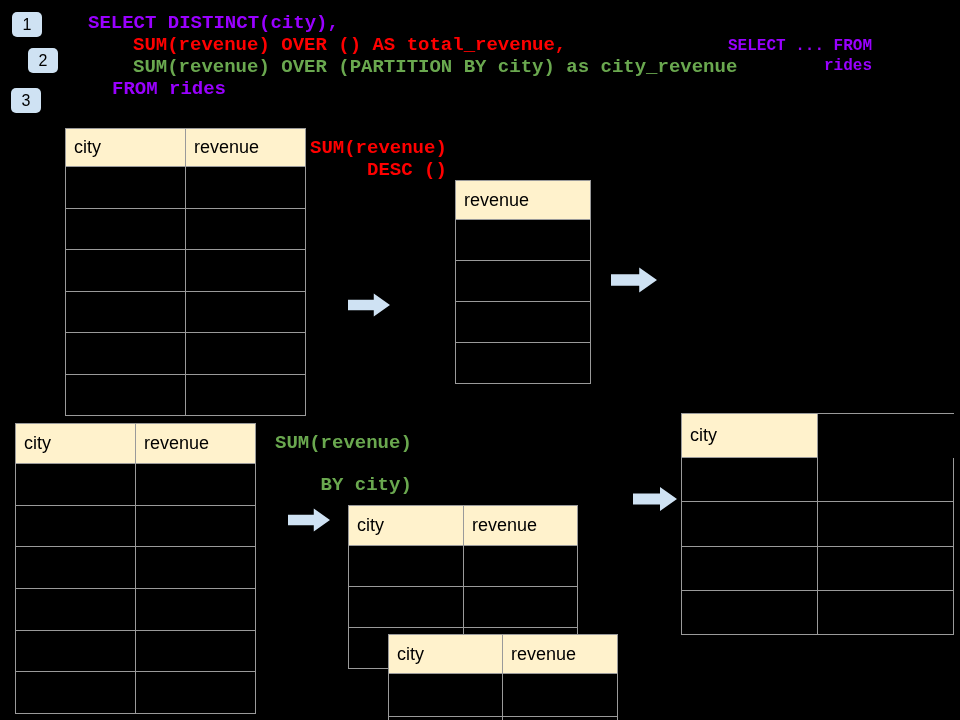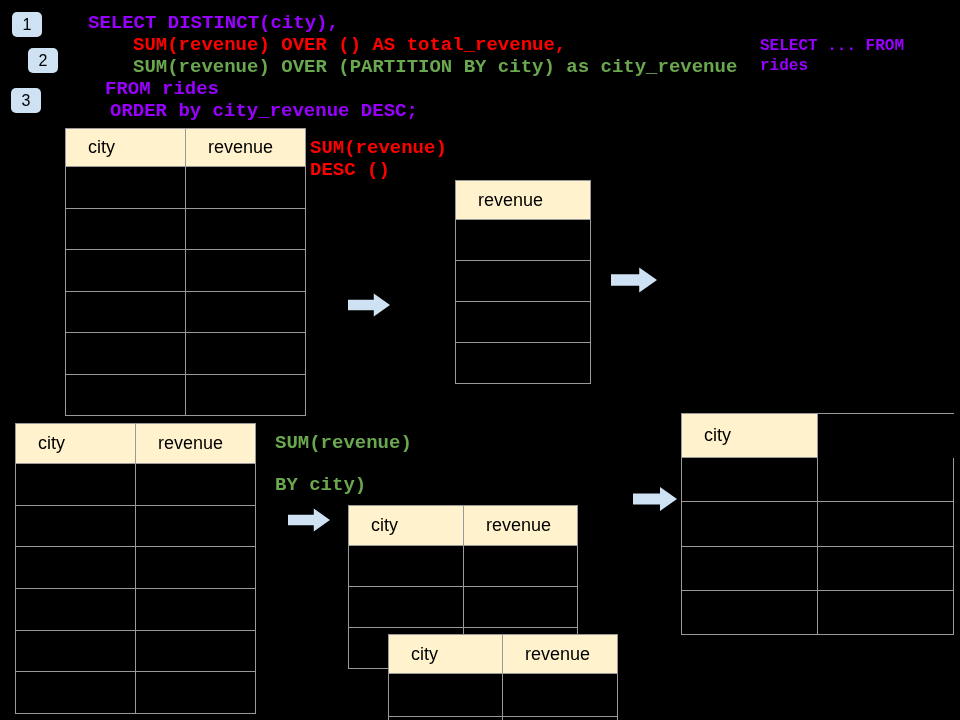--- a/index.html
+++ b/index.html
@@ -2,56 +2,55 @@
 <html style="--background: #000000; --accent-blue: #CFE2F3; --table-header-bg: #FFF2CC; --table-border: #9A9A9A; --sql-purple: #9900FF; --sql-red: #FF0000; --sql-green: #6AA84F;"><head>
 <meta charset="utf-8">
 <style>
   html,body{margin:0;padding:0;background:#000;}
   #canvas{position:relative;width:960px;height:720px;background:var(--background,#000);
     overflow:hidden;font-family:"Liberation Sans",sans-serif;}
   .badge{position:absolute;width:30px;height:25px;background:var(--accent-blue,#CFE2F3);
     border-radius:5px;color:#000;font-size:16px;display:flex;align-items:center;
     justify-content:center;font-family:"Liberation Sans",sans-serif;}
   .code{position:absolute;font-family:"Liberation Mono",monospace;font-weight:bold;
-    font-size:19px;line-height:20px;white-space:pre;}
+    font-size:19px;line-height:20px;white-space:pre;text-align:right;}
   .purple{color:var(--sql-purple,#9900FF);}
   .red{color:var(--sql-red,#FF0000);}
   .green{color:var(--sql-green,#6AA84F);}
   .note{font-size:16px;line-height:20px;}
   .lbl{line-height:22px;}
   .lbl3{line-height:21px;}
   .tbl{position:absolute;border-top:1px solid var(--table-border,#9A9A9A);
     border-left:1px solid var(--table-border,#9A9A9A);}
   .tr{display:flex;}
   .td,.th{border-right:1px solid var(--table-border,#9A9A9A);
     border-bottom:1px solid var(--table-border,#9A9A9A);box-sizing:border-box;}
   .th{background:var(--table-header-bg,#FFF2CC);color:#000;font-size:18px;
-    display:flex;align-items:center;padding-left:22px;}
+    display:flex;align-items:center;padding-left:8px;}
   .front{z-index:2;}
   .arrow{position:absolute;}
   .arrow polygon{fill:var(--accent-blue,#CFE2F3);}
   .c120{width:120px}.c135{width:135px}.c115{width:115px}.c114{width:114px}.c136{width:136px}
   .t1r{height:41.5px}.t2r{height:41px}.t3r{height:41.7px}.t4r{height:41px}.t5r{height:43px}.t6r{height:44.25px}
 </style>
 </head>
 <body>
 
 <div id="canvas">
 
   <div class="badge" style="left:12px;top:12px">1</div>
   <div class="badge" style="left:28px;top:48px">2</div>
   <div class="badge" style="left:11px;top:88px">3</div>
 
   <div class="code purple" style="left:88px;top:13px">SELECT DISTINCT(city),</div>
   <div class="code green" style="left:133px;top:57px">SUM(revenue) OVER (PARTITION BY city) as city_revenue</div>
   <div class="code red" style="left:133px;top:35px">SUM(revenue) OVER () AS total_revenue,</div>
-  <div class="code purple" style="left:105px;top:79px">FROM rides</div>
-  <div class="code purple" style="left:110px;top:101px">ORDER by city_revenue DESC;</div>
-
-  <div class="code purple note" style="left:760px;top:36px"><span>SELECT ... FROM</span><br><span>rides</span></div>
+  <div class="code purple" style="left:112px;top:79px">FROM rides</div>
+
+  <div class="code purple note" style="left:728px;top:36px"><span>SELECT ... FROM</span><br><span>rides</span></div>
 
   <div class="code red lbl" style="left:310px;top:137px"><span>SUM(revenue)</span><br><span>DESC ()</span></div>
 
   <div class="code green lbl3" style="left:275px;top:433px"><span>SUM(revenue)</span><br><br><span>BY city)</span></div>
 
   <div class="tbl" style="left:65px;top:128px">
     <div class="tr" style="height:38px">
       <div class="th c120">city</div>
       <div class="th c120">revenue</div>
     </div>

